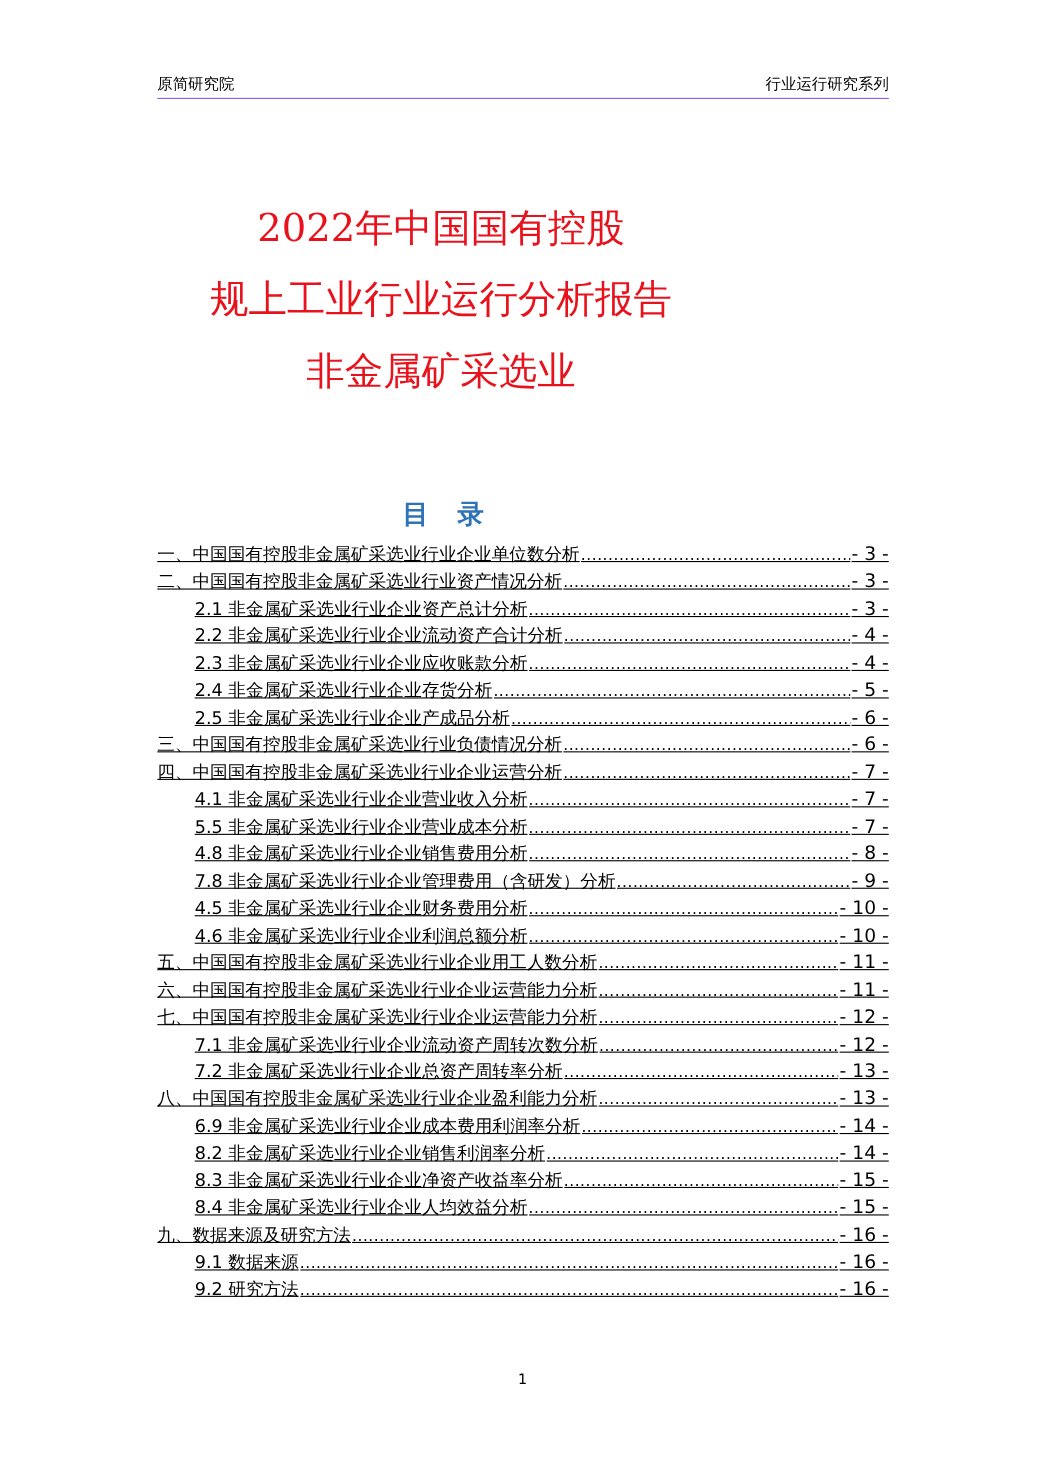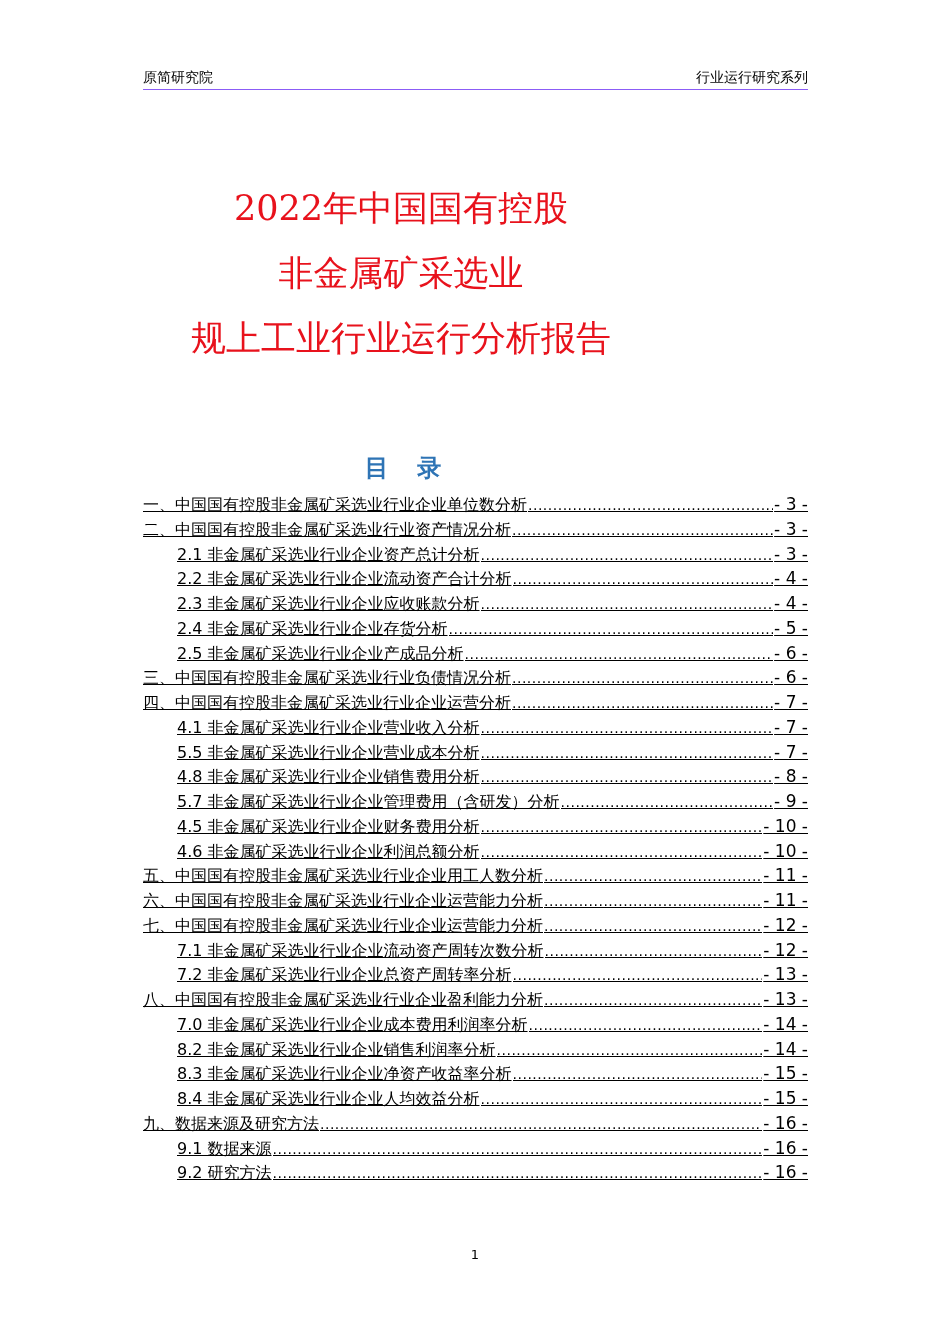--- a/index.html
+++ b/index.html
@@ -19,21 +19,21 @@
       color: #e8121c;
     }
     .title-line {
       font-family: "DejaVu Serif", "Liberation Serif", serif;
       font-size: 35px; line-height: 65px; height: 65px; letter-spacing: 0px;
       font-weight: normal;
     }
 
     .toc-heading {
       position: absolute; left: 0; top: 450px; width: 816px; text-align: center;
-      color: #2e74b5; font-size: 24px; font-weight: bold; letter-spacing: 10px; line-height: 36px;
+      color: #2e74b5; font-size: 24px; font-weight: bold; letter-spacing: 10px; line-height: 36px; font-family: Liberation Serif, serif;
     }
 
     .toc {
       position: absolute; left: 143px; top: 492px; width: 665px; text-decoration: underline;
     }
     .toc-row {
       display: flex; align-items: baseline; height: 24.75px; line-height: 24.75px;
       font-size: 16px; white-space: nowrap; cursor: pointer;
     }
     .toc-row.level-2 { padding-left: 34px; }
@@ -55,22 +55,22 @@
 </head>
 <body>
 
 <div class="page-header">
   <span class="left">原简研究院</span>
   <span class="right">行业运行研究系列</span>
 </div>
 
 <div class="title-block">
   <div class="title-line">2022年中国国有控股</div>
+  <div class="title-line">规上工业行业运行分析报告</div>
   <div class="title-line">非金属矿采选业</div>
-  <div class="title-line">规上工业行业运行分析报告</div>
 </div>
 
 <div class="toc-heading">目 录</div>
 
 <div class="toc" id="toc">
     <div class="toc-row level-1">
       <span class="label">一、中国国有控股非金属矿采选业行业企业单位数分析</span>
       <span class="dots"></span>
       <span class="page">- 3 -</span>
     </div>
@@ -123,21 +123,21 @@
       <span class="label">5.5 非金属矿采选业行业企业营业成本分析</span>
       <span class="dots"></span>
       <span class="page">- 7 -</span>
     </div>
     <div class="toc-row level-2">
       <span class="label">4.8 非金属矿采选业行业企业销售费用分析</span>
       <span class="dots"></span>
       <span class="page">- 8 -</span>
     </div>
     <div class="toc-row level-2">
-      <span class="label">5.7 非金属矿采选业行业企业管理费用（含研发）分析</span>
+      <span class="label">7.8 非金属矿采选业行业企业管理费用（含研发）分析</span>
       <span class="dots"></span>
       <span class="page">- 9 -</span>
     </div>
     <div class="toc-row level-2">
       <span class="label">4.5 非金属矿采选业行业企业财务费用分析</span>
       <span class="dots"></span>
       <span class="page">- 10 -</span>
     </div>
     <div class="toc-row level-2">
       <span class="label">4.6 非金属矿采选业行业企业利润总额分析</span>
@@ -168,21 +168,21 @@
       <span class="label">7.2 非金属矿采选业行业企业总资产周转率分析</span>
       <span class="dots"></span>
       <span class="page">- 13 -</span>
     </div>
     <div class="toc-row level-1">
       <span class="label">八、中国国有控股非金属矿采选业行业企业盈利能力分析</span>
       <span class="dots"></span>
       <span class="page">- 13 -</span>
     </div>
     <div class="toc-row level-2">
-      <span class="label">7.0 非金属矿采选业行业企业成本费用利润率分析</span>
+      <span class="label">6.9 非金属矿采选业行业企业成本费用利润率分析</span>
       <span class="dots"></span>
       <span class="page">- 14 -</span>
     </div>
     <div class="toc-row level-2">
       <span class="label">8.2 非金属矿采选业行业企业销售利润率分析</span>
       <span class="dots"></span>
       <span class="page">- 14 -</span>
     </div>
     <div class="toc-row level-2">
       <span class="label">8.3 非金属矿采选业行业企业净资产收益率分析</span>

